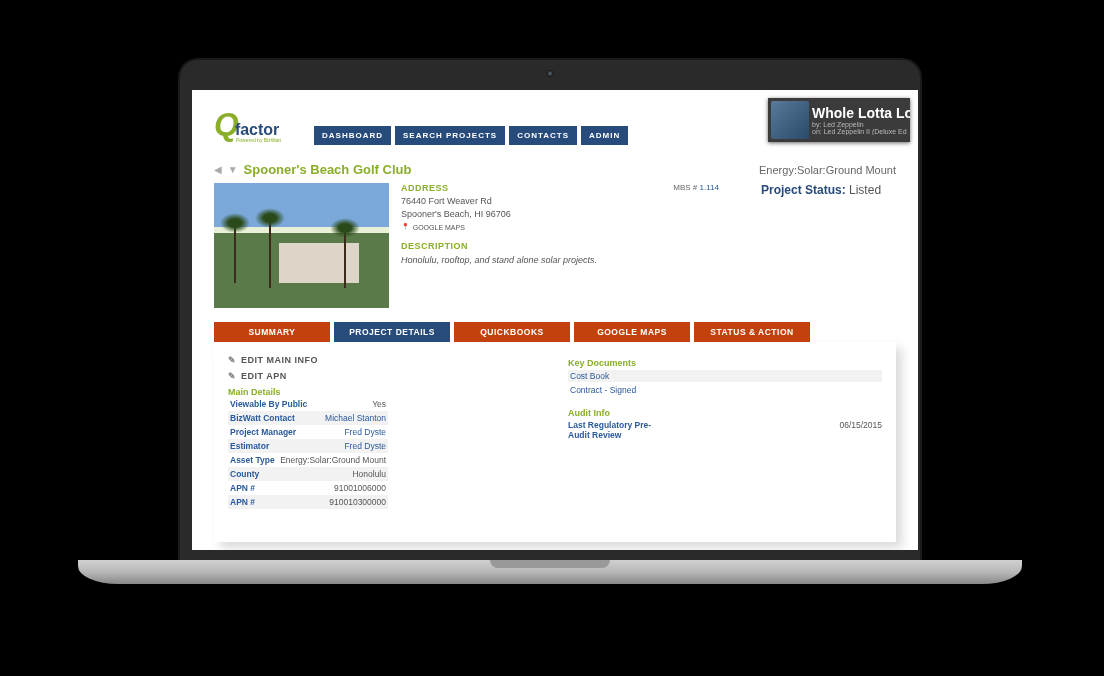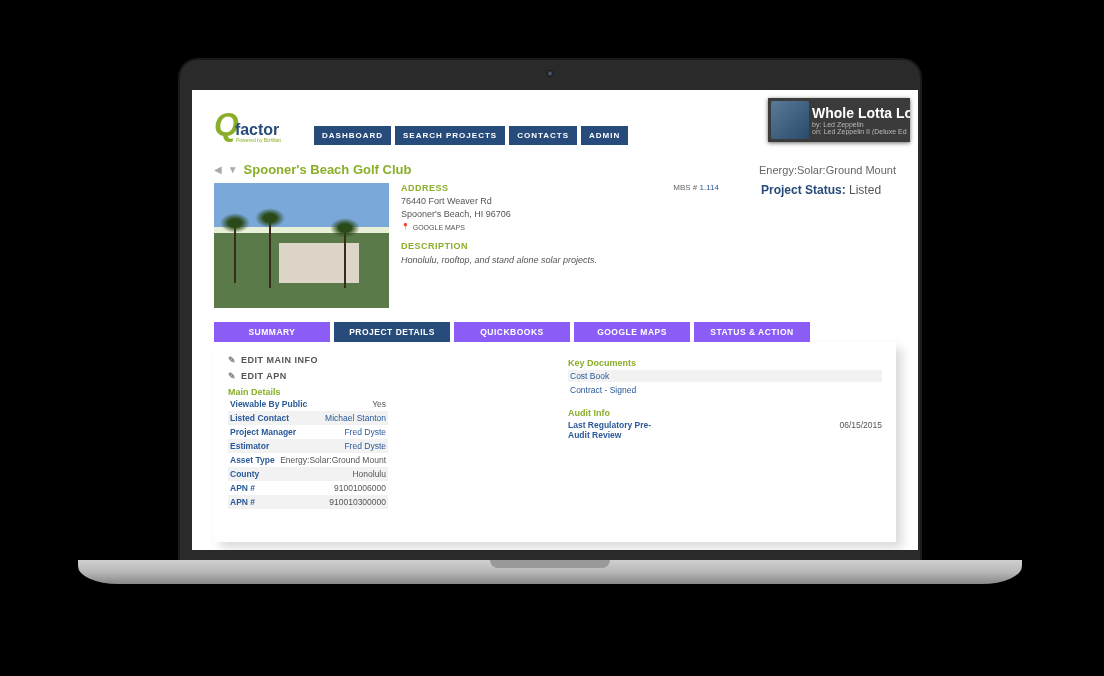--- a/index.html
+++ b/index.html
@@ -98,21 +98,21 @@
 
   .col-status { width:135px; font-size:9px;margin-left:30px; }
   .status-head { font-size:12px; }
   .status-label { color:#274b7a; font-weight:bold; }
   .status-val { color:#555; }
   .side-nav { margin-top:6px; }
   .side-item { background:#dfe3e7; color:#2a5a9a; font-size:8px; font-weight:bold; padding:4px 6px; margin-bottom:4px; letter-spacing:0.3px; cursor:pointer; }
   .side-item.active { background:#274b7a; color:#fff; }
 
   .tabs-row { display:flex; gap:4px; margin-top:14px; }
-  .tab { background:#8b5cf6; color:#fff; font-size:8.5px; font-weight:bold; letter-spacing:0.5px; padding:5px 0; width:116px; text-align:center; cursor:pointer; }
+  .tab { background:#c2410c; color:#fff; font-size:8.5px; font-weight:bold; letter-spacing:0.5px; padding:5px 0; width:116px; text-align:center; cursor:pointer; }
   .tab.active { background:#274b7a; }
 
   .panel { background:#fff; margin-top:0; box-shadow: 6px 6px 10px rgba(0,0,0,.15); padding:10px 14px; display:flex; gap:40px; min-height:200px; }
   .panel-left { width:300px; }
   .panel-right { flex:1; }
 
   .edit-link { color:#555; font-size:9px; font-weight:bold; letter-spacing:0.5px; display:flex; align-items:center; gap:5px; margin:3px 0 6px; cursor:pointer; }
   .pencil { color:#888; }
 
   .section-h { color:#8aae2a; font-weight:bold; font-size:9px; margin-top:6px; }
@@ -211,21 +211,21 @@
             <span class="pencil">✎</span>
             <span>EDIT APN</span>
           </div>
           <div class="section-h">Main Details</div>
           <div style="width:160px">
             <div class="kv">
                 <span class="k">Viewable By Public</span>
                 <span class="v">Yes</span>
               </div>
             <div class="kv">
-                <span class="k">Listed Contact</span>
+                <span class="k">BizWatt Contact</span>
                 <span class="v link">Michael Stanton</span>
               </div>
             <div class="kv">
                 <span class="k">Project Manager</span>
                 <span class="v link">Fred Dyste</span>
               </div>
             <div class="kv">
                 <span class="k">Estimator</span>
                 <span class="v link">Fred Dyste</span>
               </div>

